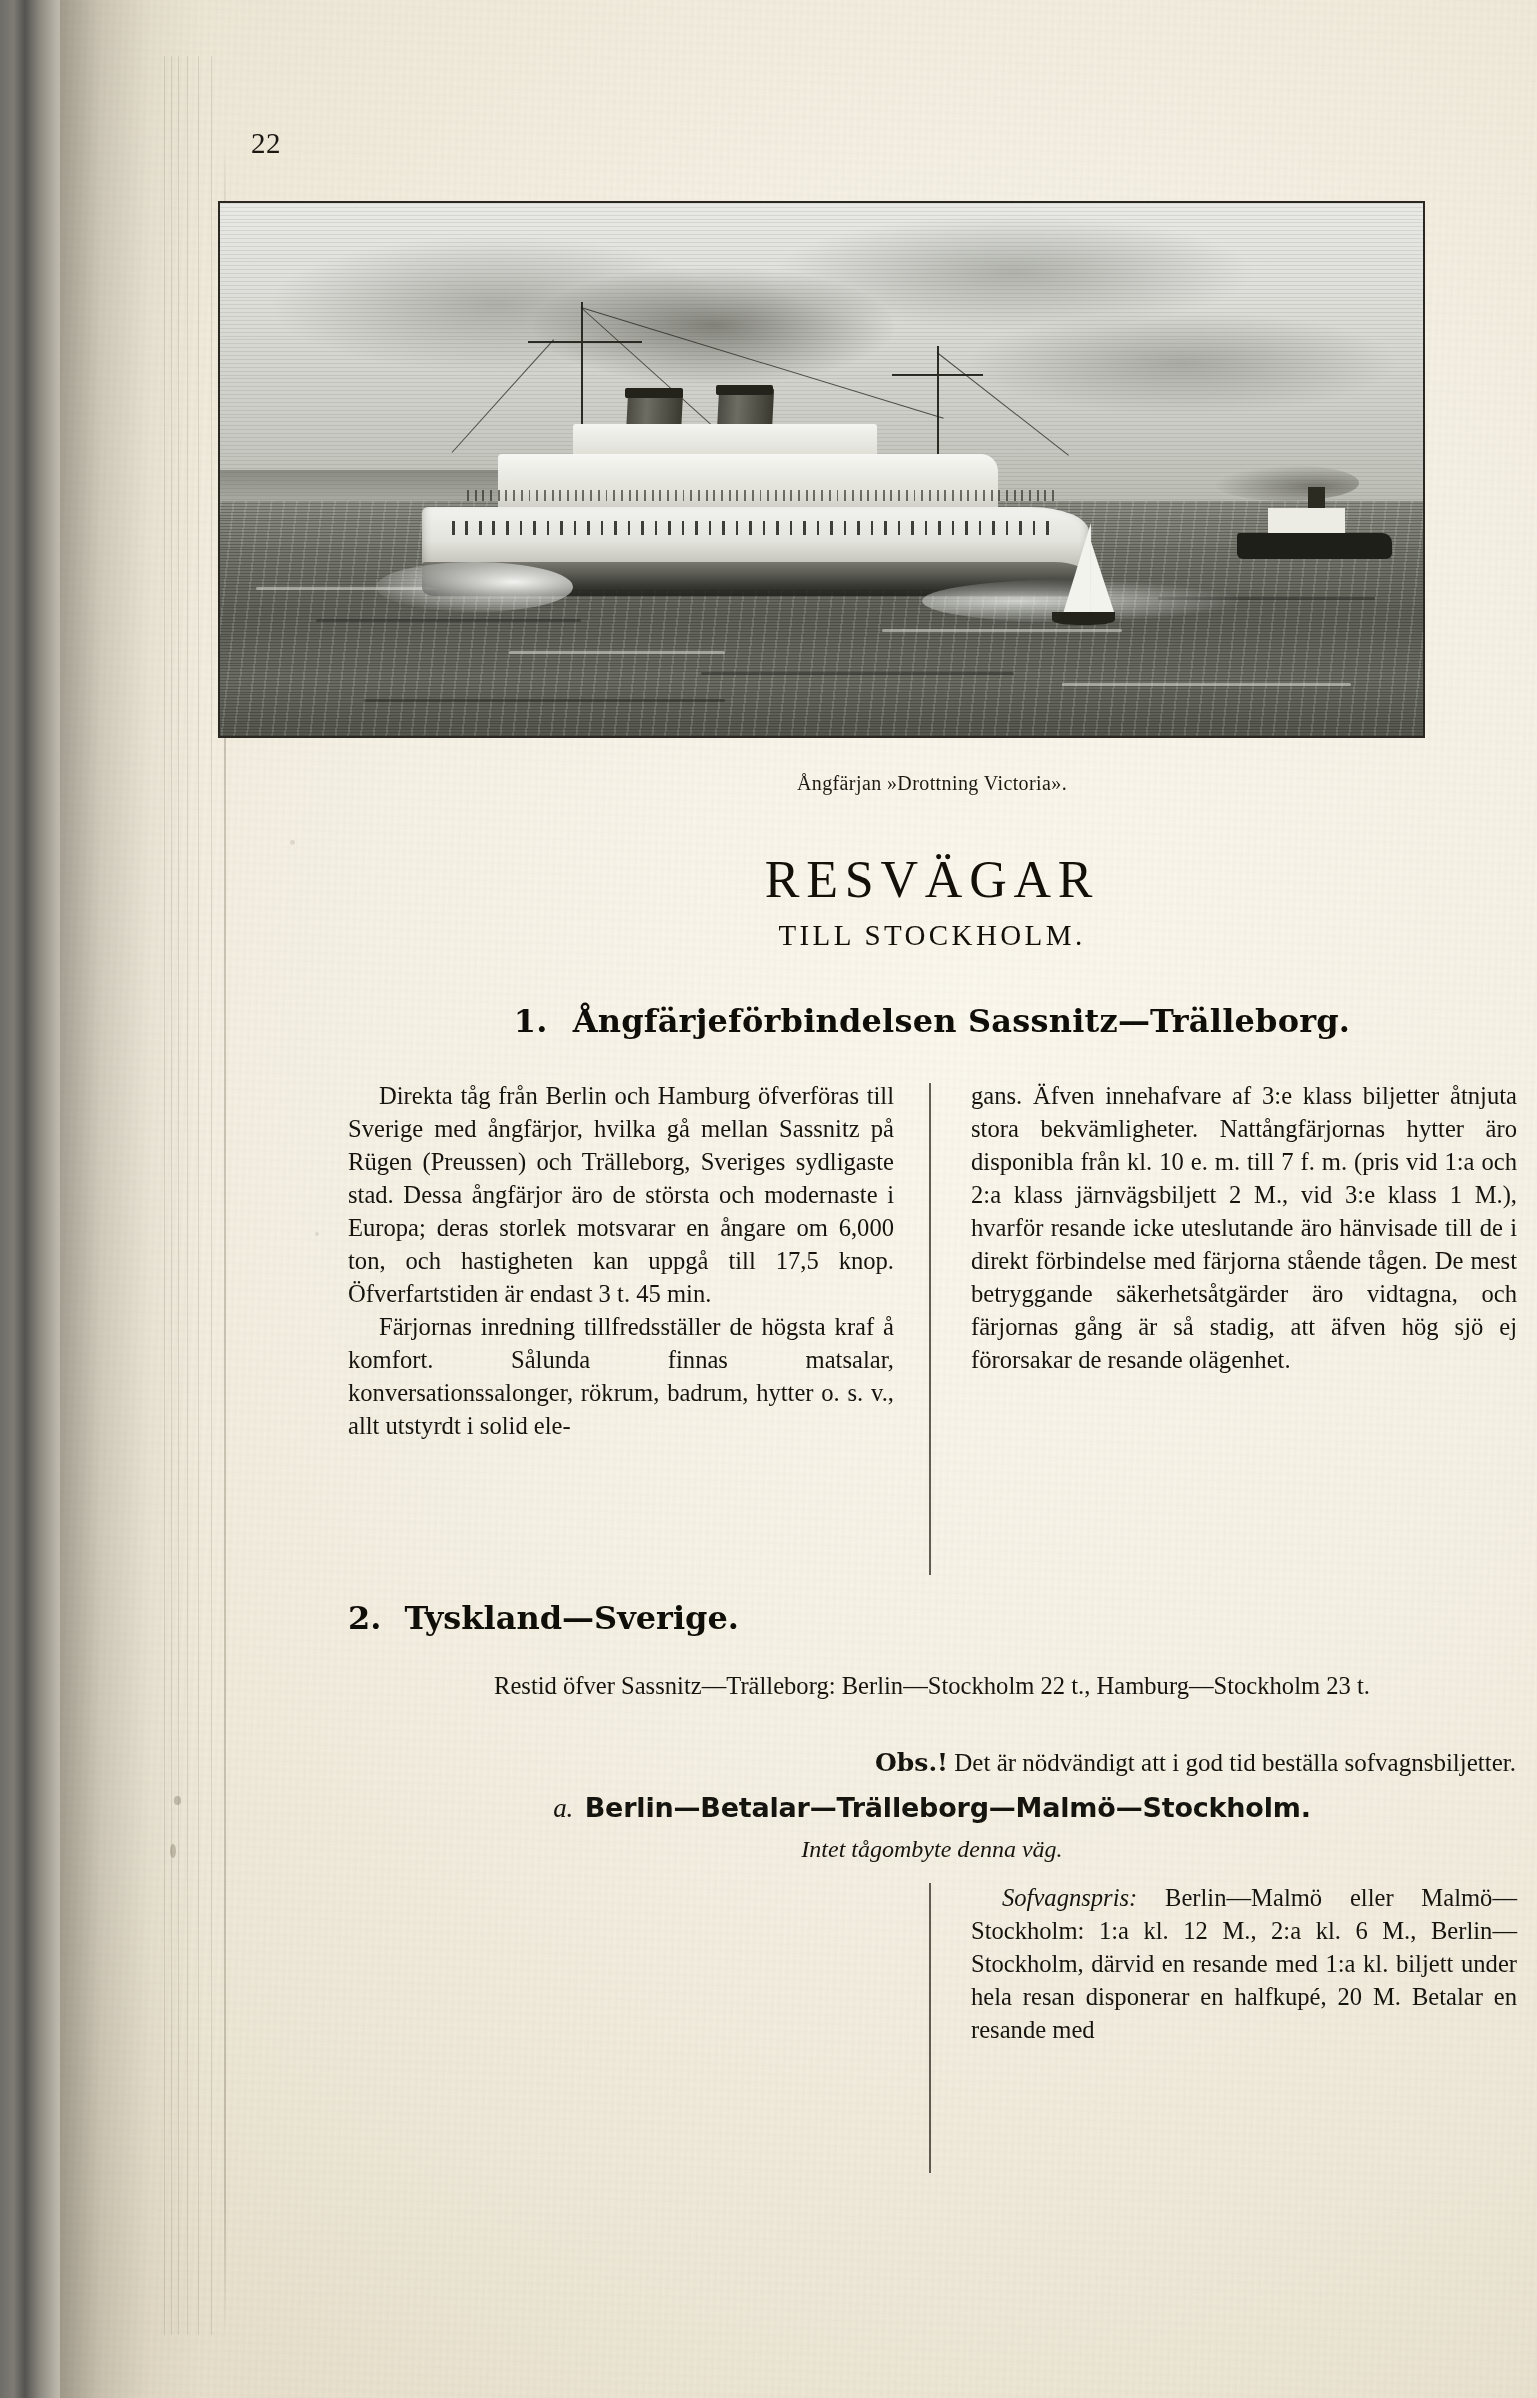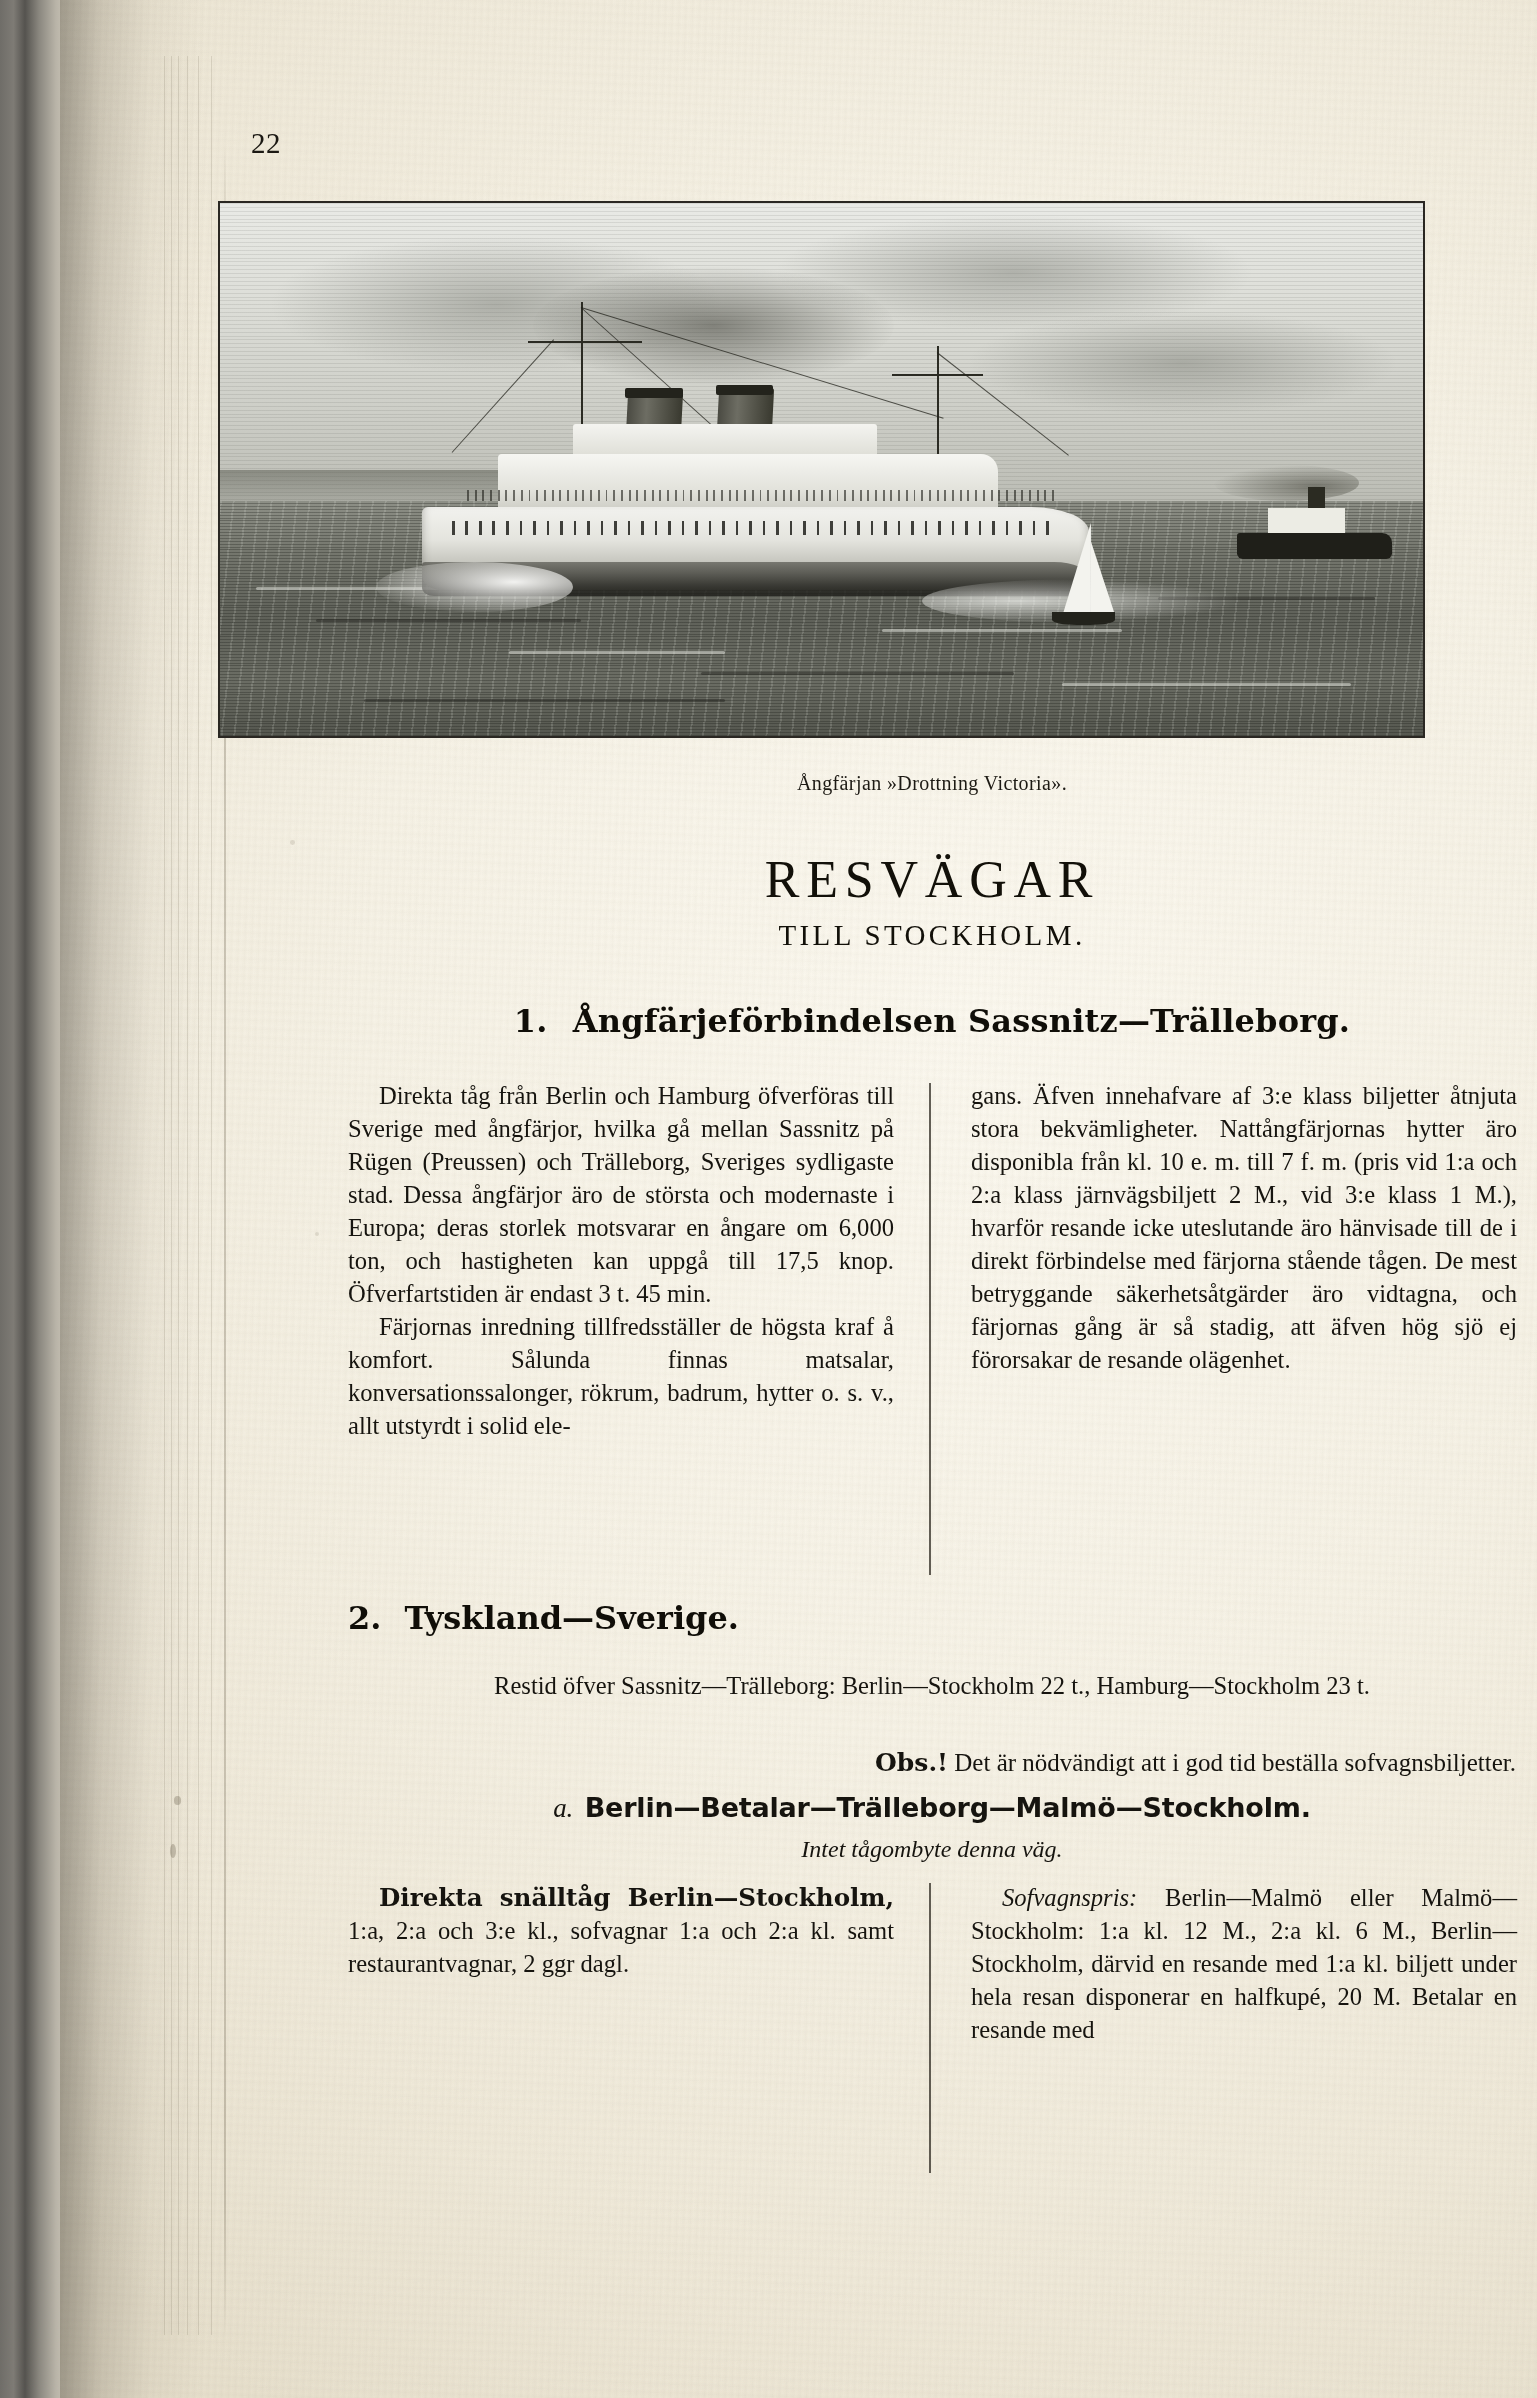--- a/index.html
+++ b/index.html
@@ -524,21 +524,20 @@
 
     <div class="route-head">
       <span class="ritem">a.</span><span>Berlin—Betalar—Trälleborg—Malmö—Stockholm.</span>
     </div>
     <div class="route-note">Intet tågombyte denna väg.</div>
 
     <div class="cols2">
       <div class="col-divider2"></div>
 
       <div class="col left">
-        <p class="indent"><span class="bold-lead">Direkta snälltåg Berlin—Stockholm,</span><span> 1:a, 2:a och 3:e kl., sofvagnar 1:a och 2:a kl. samt restaurantvagnar, 2 ggr dagl.</span></p>
       </div>
 
       <div class="col right">
         <p class="indent"><span class="ital">Sofvagnspris:</span><span> Berlin—Malmö eller Malmö—Stockholm: 1:a kl. 12 M., 2:a kl. 6 M., Berlin—Stockholm, därvid en resande med 1:a kl. biljett under hela resan disponerar en halfkupé, 20 M. Betalar en resande med</span></p>
       </div>
     </div>
 
   </div>
 </div>
 

